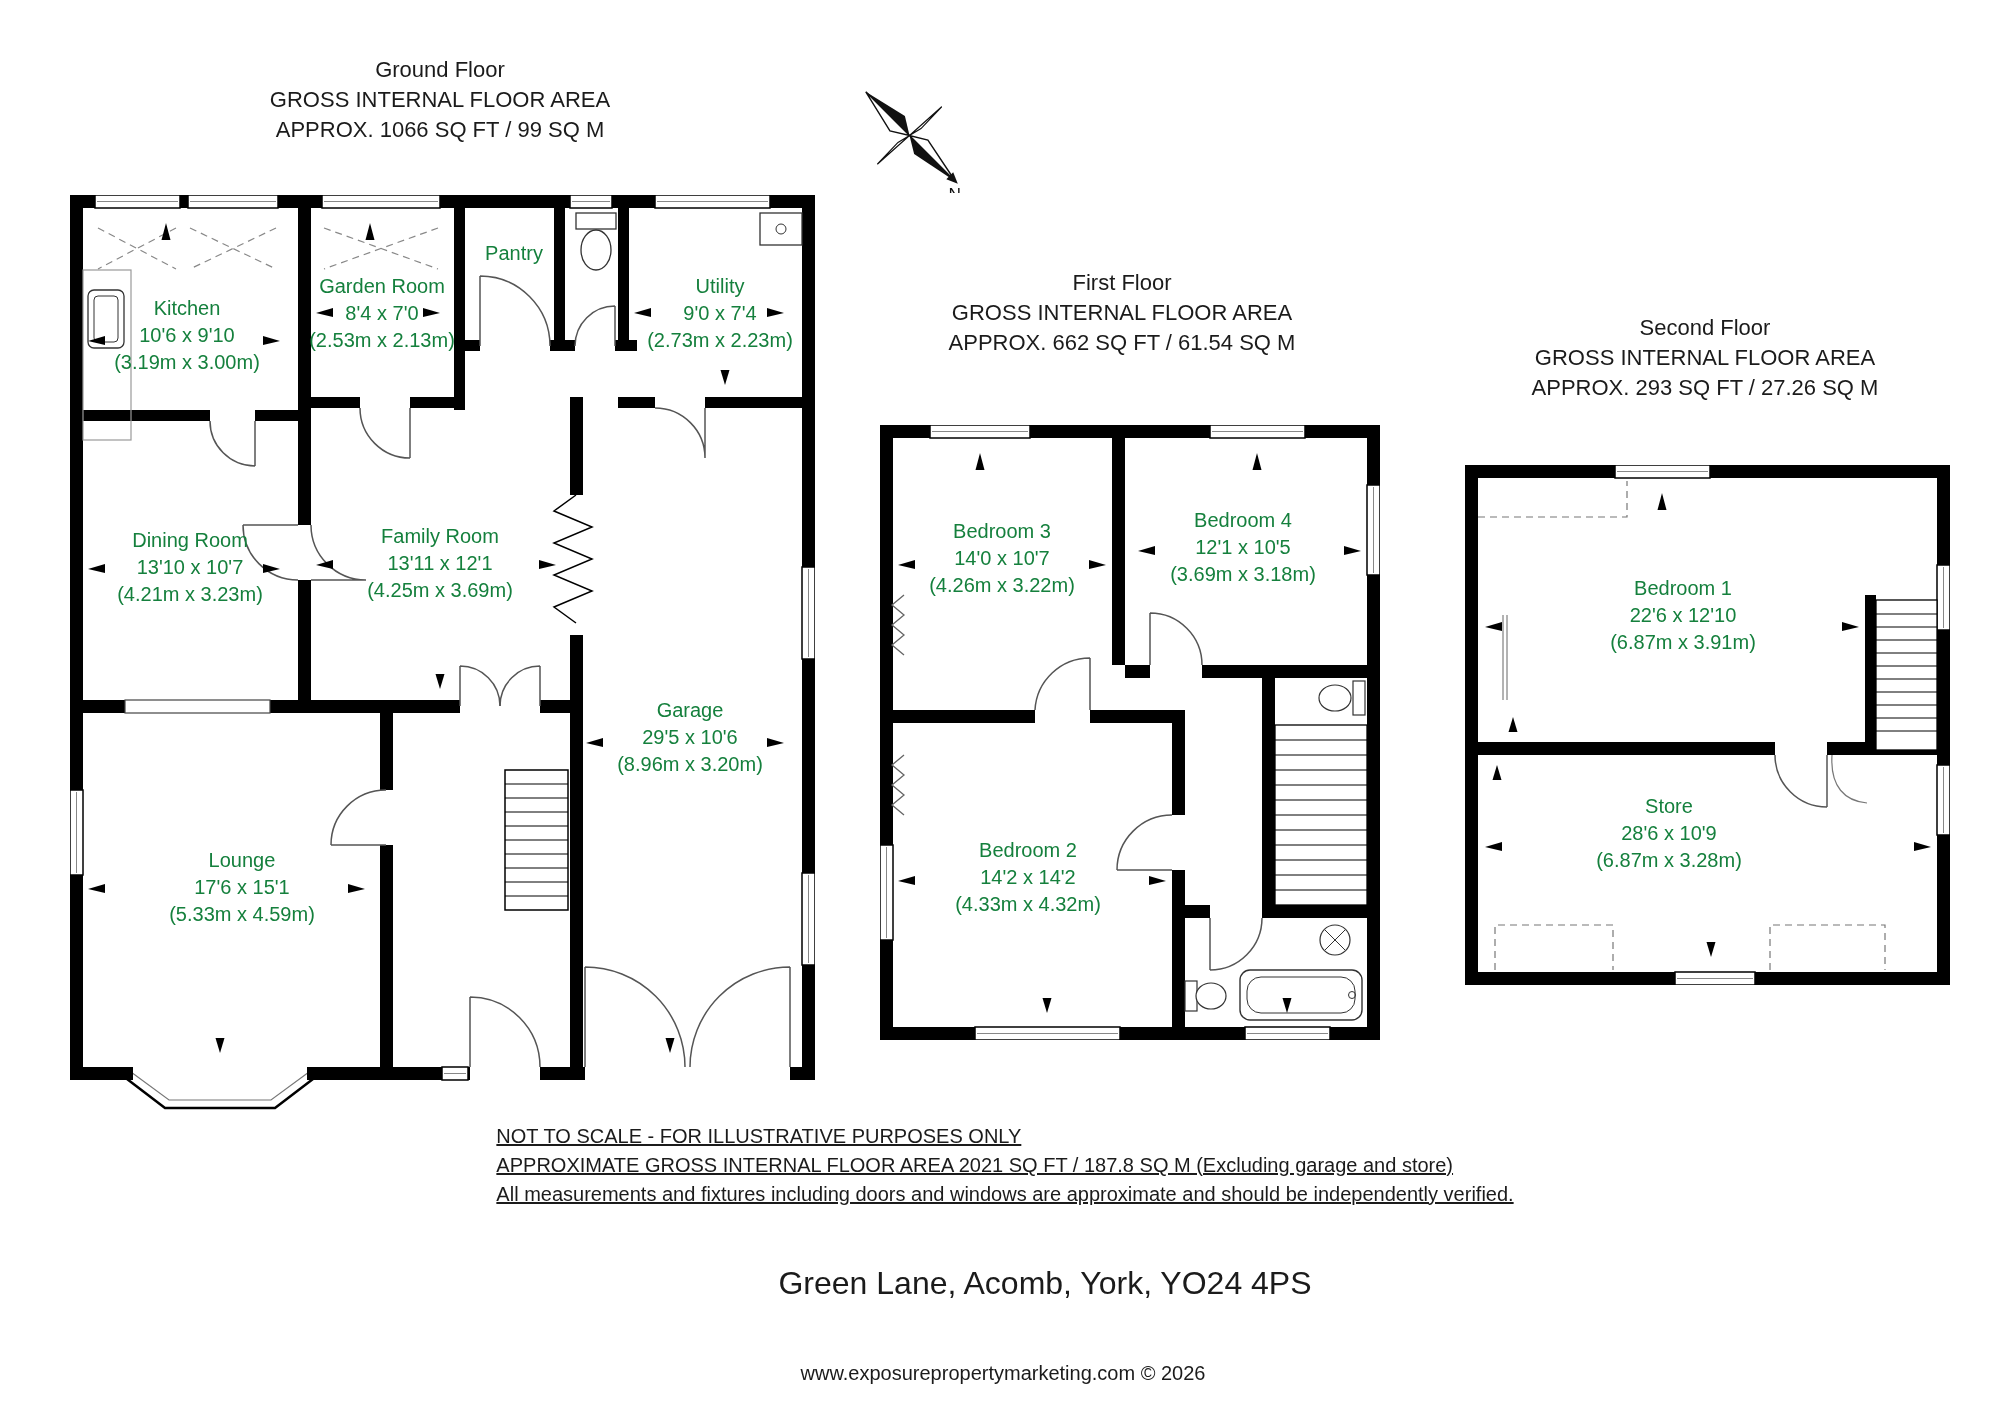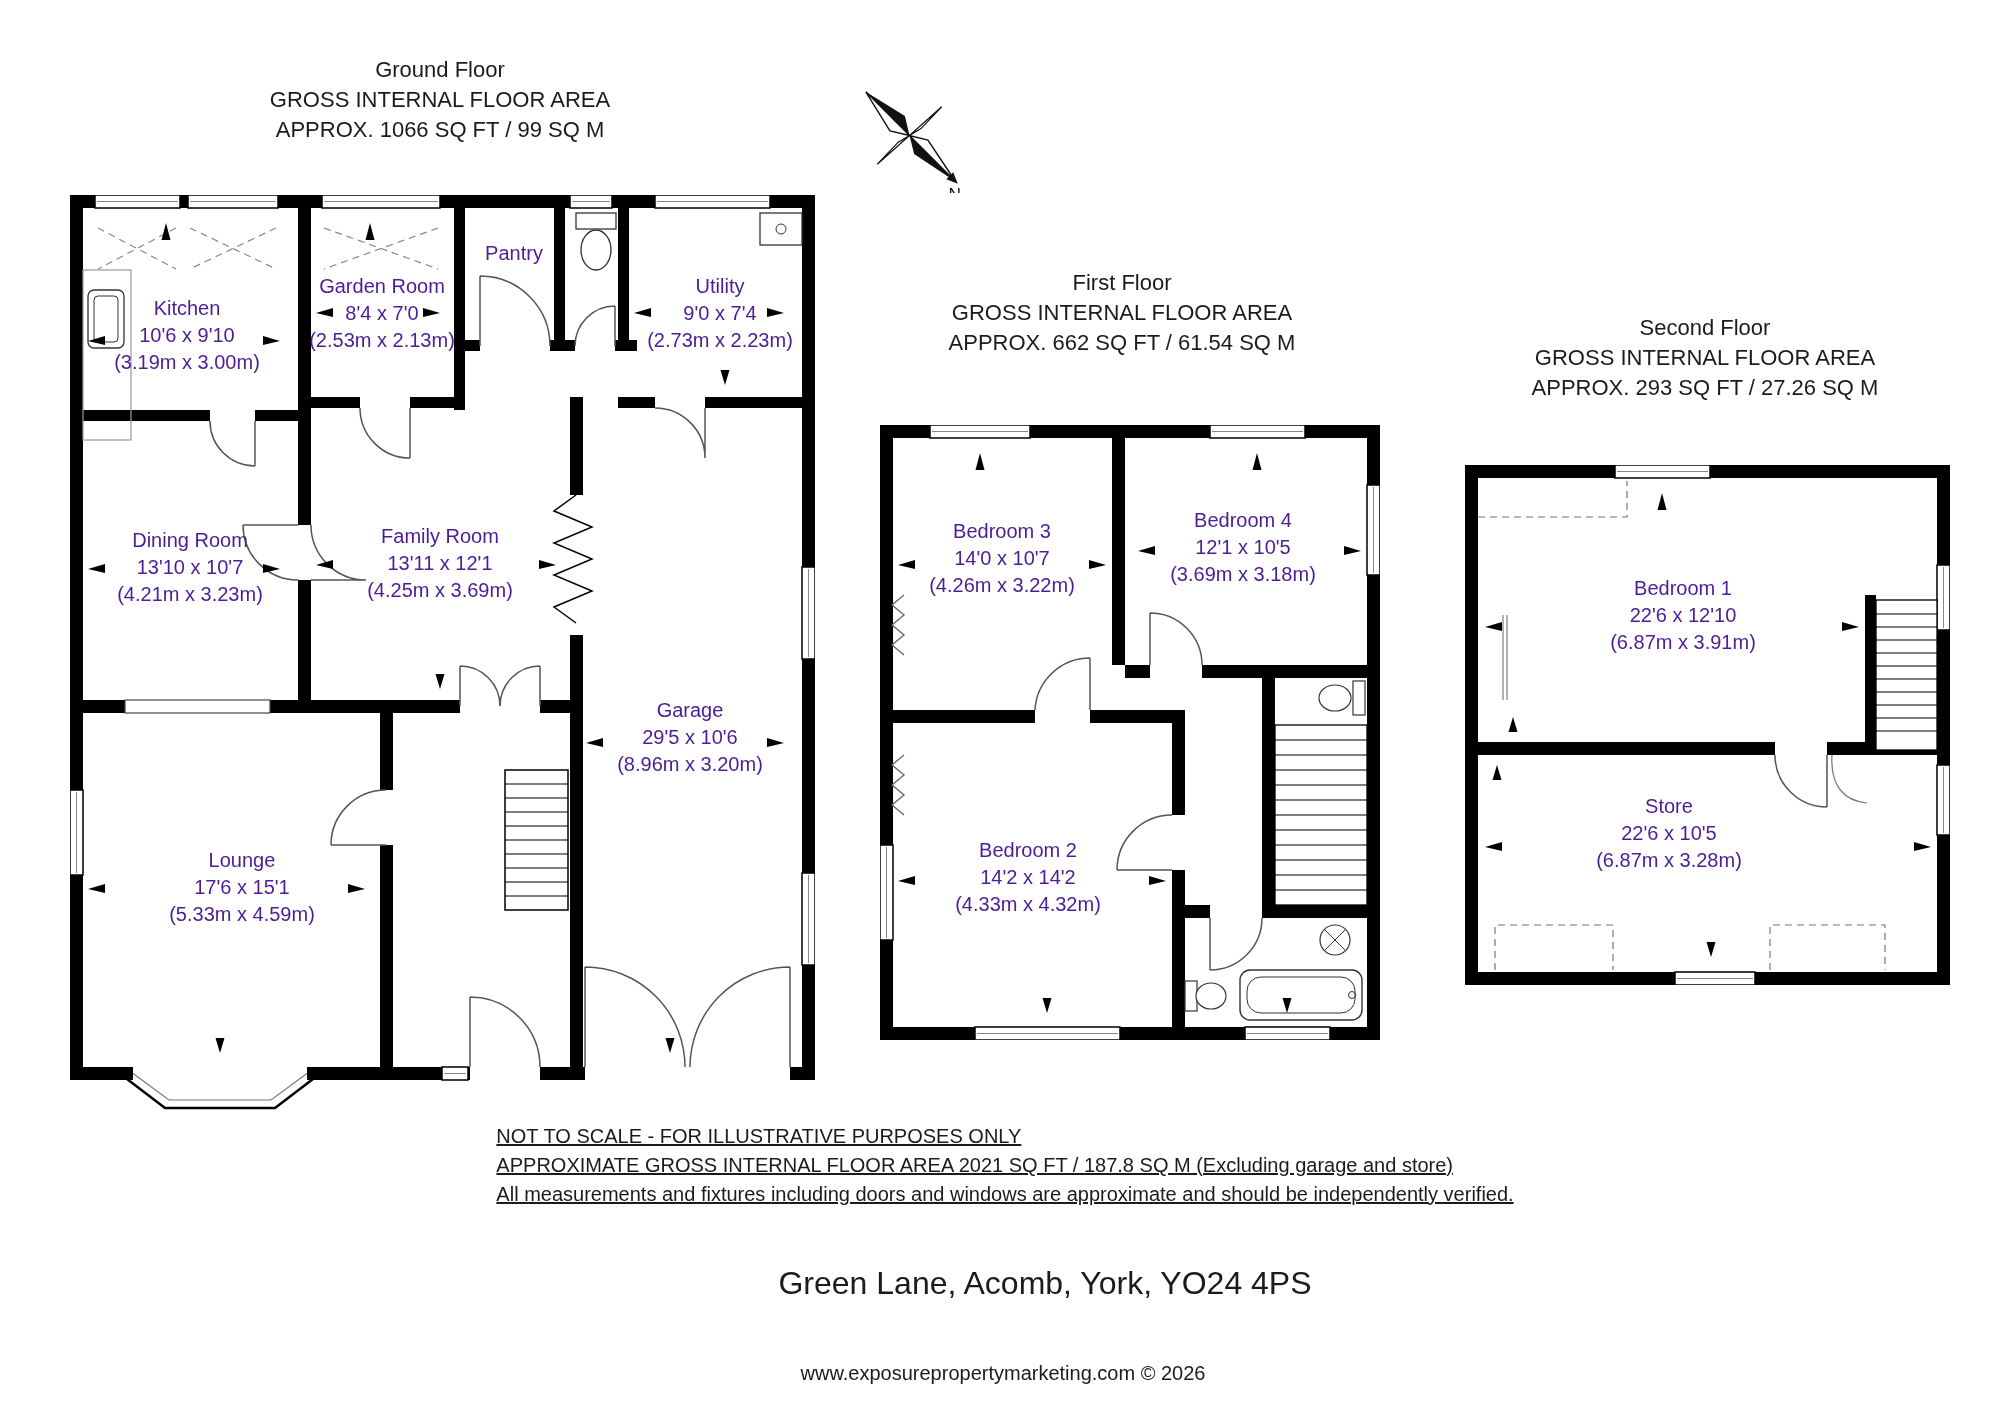--- a/index.html
+++ b/index.html
@@ -3,21 +3,21 @@
 <meta charset="utf-8">
 <style>
   html,body{margin:0;padding:0;background:#fff;}
   .canvas{position:relative;width:2000px;height:1414px;background:#ffffff;
           font-family:"Liberation Sans","DejaVu Sans",sans-serif;color:#1b1b1b;overflow:hidden;border-radius:28px;}
   .floor-header{position:absolute;transform:translateX(-50%);text-align:center;
                 font-size:22px;line-height:30px;white-space:nowrap;}
   .floor-plan{position:absolute;}
   .floor-plan svg{display:block;}
   .room-label{position:absolute;transform:translate(-50%,-50%);text-align:center;
-              white-space:nowrap;color:#4c1d95;}
+              white-space:nowrap;color:#15803d;}
   .room-name,.room-dim{font-size:20px;line-height:27px;}
   .bottom-note{position:absolute;transform:translateX(-50%);text-align:left;
                font-size:20px;line-height:29px;white-space:nowrap;text-decoration:underline;}
   .address{position:absolute;transform:translateX(-50%);font-size:32px;white-space:nowrap;margin-left:42px;}
   .footer{position:absolute;transform:translateX(-50%);font-size:20px;white-space:nowrap;}
   .compass{position:absolute;}
 </style>
 </head>
 <body>
 
@@ -448,21 +448,21 @@
           <polygon points="32,300 27.5,315 36.5,315"></polygon>
       </g>
     </svg>
     <div class="room-label" style="left:218px;top:150px">
       <div class="room-name">Bedroom 1</div>
       <div class="room-dim">22'6 x 12'10</div>
       <div class="room-dim">(6.87m x 3.91m)</div>
     </div>
     <div class="room-label" style="left:204px;top:368px">
       <div class="room-name">Store</div>
-      <div class="room-dim">22'6 x 10'5</div>
+      <div class="room-dim">28'6 x 10'9</div>
       <div class="room-dim">(6.87m x 3.28m)</div>
     </div>
   </div>
 
   <div class="bottom-note" style="left:1005px;top:1122px">
     <div>NOT TO SCALE - FOR ILLUSTRATIVE PURPOSES ONLY</div>
     <div>APPROXIMATE GROSS INTERNAL FLOOR AREA 2021 SQ FT / 187.8 SQ M (Excluding garage and store)</div>
     <div>All measurements and fixtures including doors and windows are approximate and should be independently verified.</div>
   </div>
   <div class="address" style="left:1003px;top:1265px">Green Lane, Acomb, York, YO24 4PS</div>

